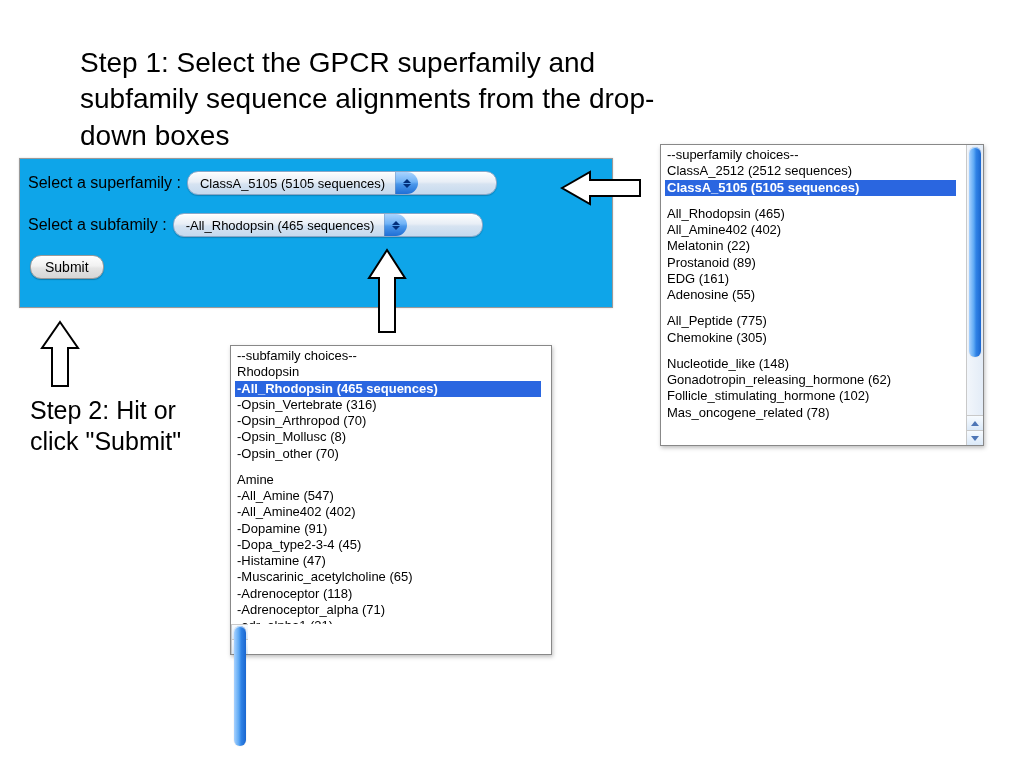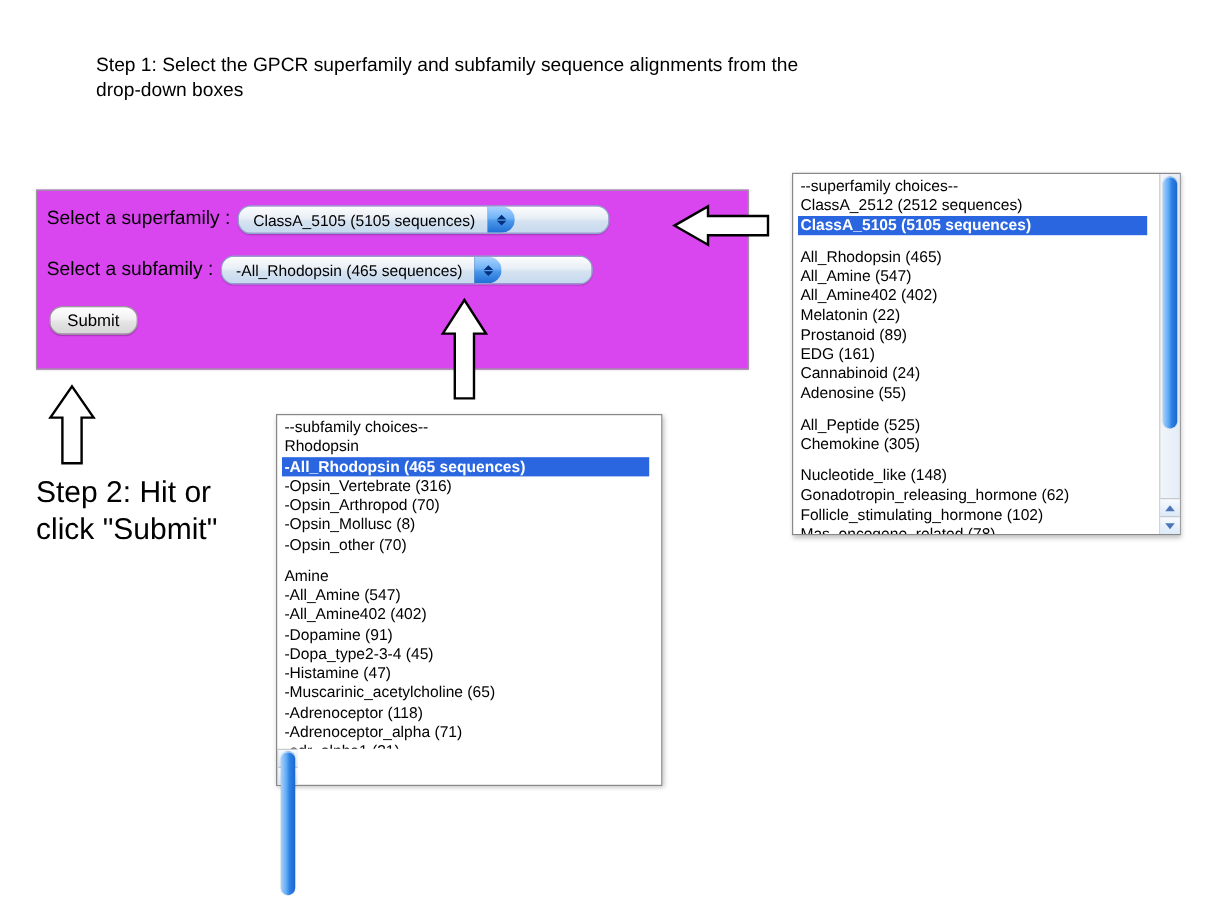--- a/index.html
+++ b/index.html
@@ -11,31 +11,31 @@
     font-family: Arial, Helvetica, sans-serif;
     color: #000;
     position: relative;
     overflow: hidden;
   }
   .step1-title {
     position: absolute;
     left: 80px;
     top: 45px;
     width: 600px;
-    font-size: 16px;
+    font-size: 28px;
     line-height: 1.3;
   }
   .form-panel {
     position: absolute;
-    left: 30px;
+    left: 19px;
     top: 158px;
     width: 592px;
     height: 148px;
     border: 1px solid #999;
-    background: #d946ef;
+    background: #0ea5e9;
     box-shadow: 0 0 2px rgba(0,0,0,0.15);
   }
   .form-row {
     display: flex;
     align-items: center;
     margin: 12px 0 0 8px;
   }
   .form-label {
     font-size: 16px;
     margin-right: 6px;
@@ -237,29 +237,27 @@
   </div>
 </div>
 
 <div id="superfamily-panel" class="list-panel">
   <div class="list-body" id="superfamily-body">
       <div class="item">--superfamily choices--</div>
       <div class="item">ClassA_2512 (2512 sequences)</div>
       <div class="item selected">ClassA_5105 (5105 sequences)</div>
       <div class="spacer"></div>
       <div class="item">All_Rhodopsin (465)</div>
-      <div class="item">All_Amine (547)</div>
       <div class="item">All_Amine402 (402)</div>
       <div class="item">Melatonin (22)</div>
       <div class="item">Prostanoid (89)</div>
       <div class="item">EDG (161)</div>
-      <div class="item">Cannabinoid (24)</div>
       <div class="item">Adenosine (55)</div>
       <div class="spacer"></div>
-      <div class="item">All_Peptide (525)</div>
+      <div class="item">All_Peptide (775)</div>
       <div class="item">Chemokine (305)</div>
       <div class="spacer"></div>
       <div class="item">Nucleotide_like (148)</div>
       <div class="item">Gonadotropin_releasing_hormone (62)</div>
       <div class="item">Follicle_stimulating_hormone (102)</div>
       <div class="item">Mas_oncogene_related (78)</div>
     </div>
   <div class="aqua-scroll">
     <div class="track">
         <div class="thumb"></div>

